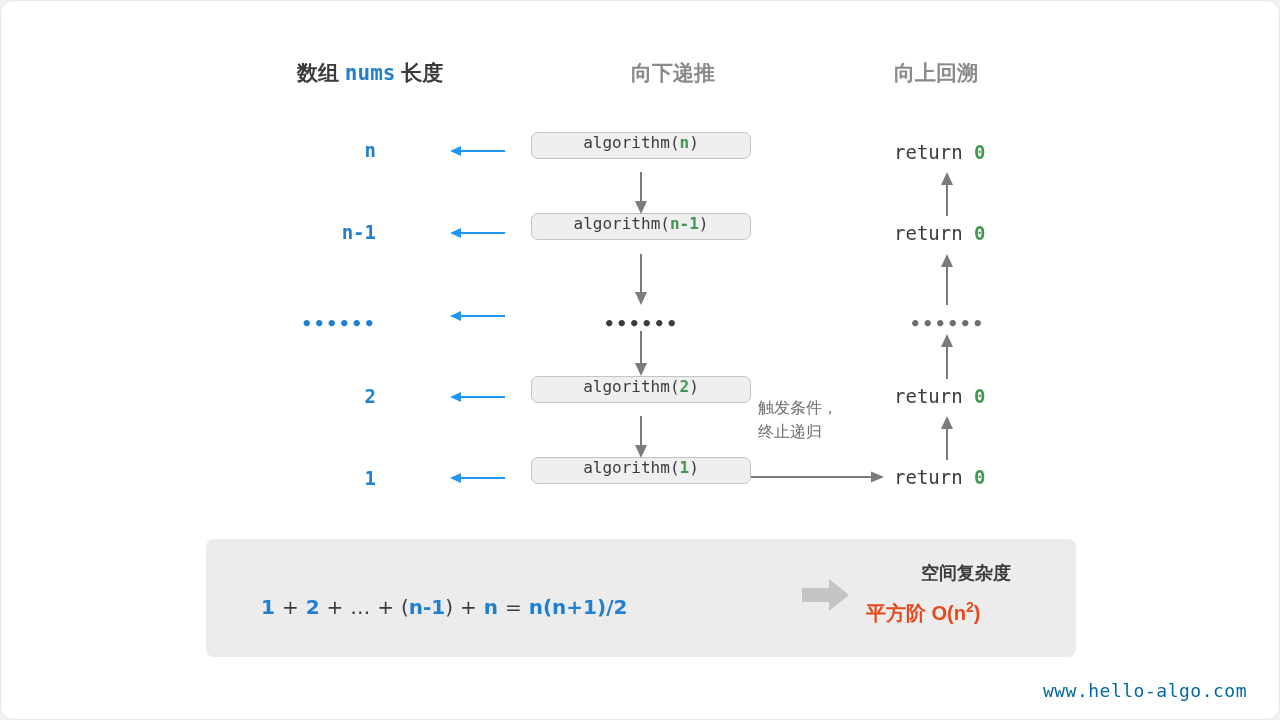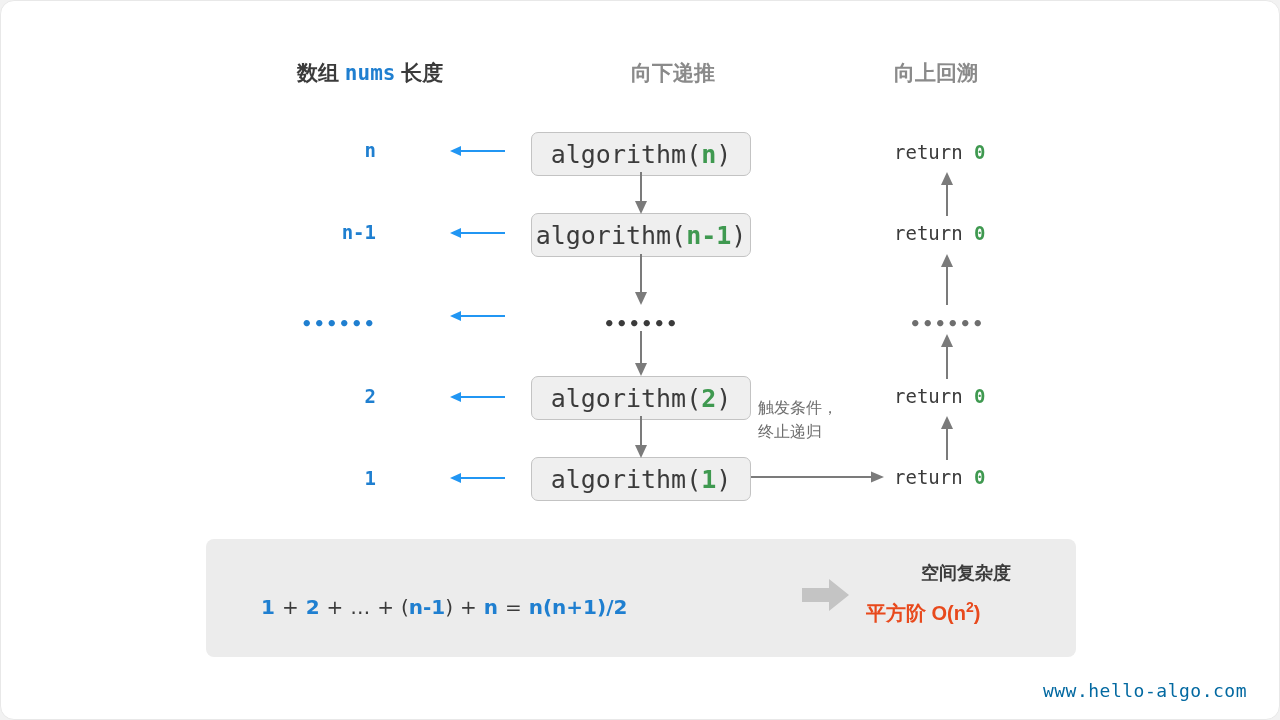--- a/index.html
+++ b/index.html
@@ -50,30 +50,30 @@
     letter-spacing: 1px;
     white-space: nowrap;
   }
   .dots-blue { color: #1f7fd0; }
   .dots-dark { color: #3b3b3b; }
   .dots-gray { color: #6e6e6e; }
 
   
   .call-box {
     width: 220px;
-    height: 44px;
+    height: 27px;
     background: #efefef;
     border: 1px solid #c3c3c3;
     border-radius: 7px;
     box-sizing: border-box;
     display: flex;
-    align-items: center;
+    align-items: flex-start;
     justify-content: center;
     font-family: "DejaVu Sans Mono", "Liberation Mono", monospace;
-    font-size: 25px;
+    font-size: 16px;
     color: #3b3b3b;
     white-space: nowrap;
   }
   .call-box .arg { color: #3f9950; font-weight: bold; }
 
   
   .ret {
     font-family: "DejaVu Sans Mono", "Liberation Mono", monospace;
     font-size: 19px;
     color: #3b3b3b;

